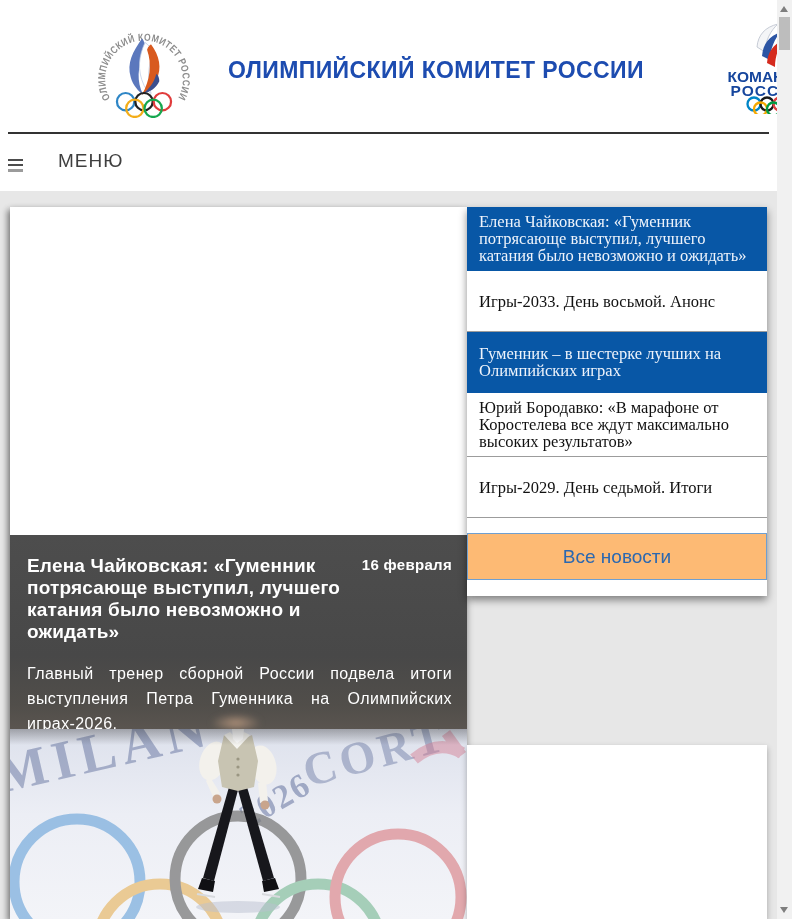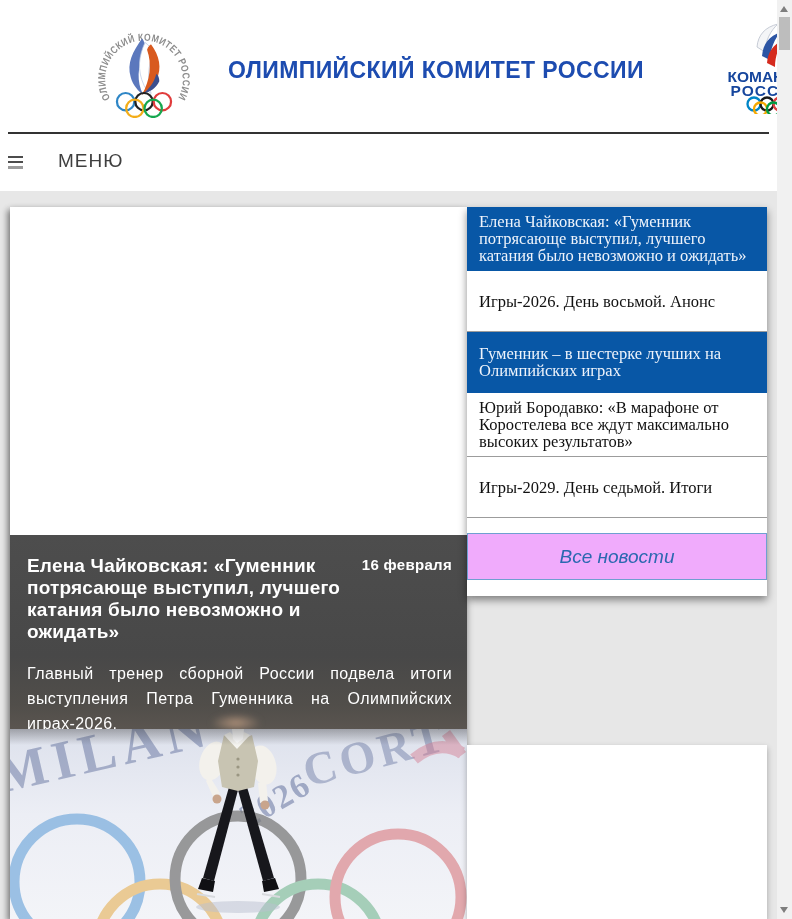--- a/index.html
+++ b/index.html
@@ -9,21 +9,21 @@
   }
   
   .header { position:absolute; left:0; top:0; width:777px; height:191px; background:#fff; }
   .emblem { position:absolute; left:95px; top:18px; width:98px; height:100px; cursor:pointer; }
   .site-title {
     position:absolute; left:228px; top:57px; font-size:23px; font-weight:700;
     color:#1d4cb0; letter-spacing:0.4px; white-space:nowrap;
   }
   .team-logo { position:absolute; left:727px; top:22px; width:80px; height:92px; cursor:pointer; }
   .divider { position:absolute; left:8px; top:132px; width:761px; height:2px; background:#333333; }
-  .menu-btn { position:absolute; left:8px; top:150px; display:flex; align-items:center; gap:35px; cursor:pointer; }
+  .menu-btn { position:absolute; left:8px; top:150px; display:flex; align-items:flex-end; gap:35px; cursor:pointer; }
   .burger { width:15px; padding-top:3px; }
   .burger span { display:block; width:15px; height:2px; margin-bottom:3px; background:#4c4c4c; }
   .burger span:nth-child(3) { background:#9b9b9b; height:3px; margin-bottom:0; }
   .menu-label { font-size:19px; color:#3f3f3f; letter-spacing:1px; }
 
   
   .content { position:absolute; left:0; top:191px; width:777px; height:728px; background:#e7e7e7; }
 
   
   .featured-card {
@@ -53,22 +53,22 @@
   }
   .news-list { list-style:none; margin:0; padding:0; }
   .news-item {
     min-height:61px; box-sizing:border-box; padding:6px 12px; display:flex; align-items:center;
     border-bottom:1px solid #9c9c9c; background:#ffffff; color:#111111; cursor:pointer;
     font-family:"Liberation Serif", serif; font-size:16.5px; line-height:17px;
   }
   .news-item.hl { background:#0857a6; color:#eef3fb; border-bottom-color:#0857a6; }
   .all-news-btn {
     display:block; box-sizing:border-box; width:100%; height:47px; margin-top:15px;
-    background:#f0abfc; border:1px solid #6f9fd0; color:#2b68b0;
-    font-family:"Liberation Sans", sans-serif; font-size:19px; cursor:pointer;font-style:italic;
+    background:#fdba74; border:1px solid #6f9fd0; color:#2b68b0;
+    font-family:"Liberation Sans", sans-serif; font-size:19px; cursor:pointer;
   }
   .extra-panel {
     position:absolute; left:467px; top:554px; width:300px; height:174px; background:#fff;
     box-shadow:0 3px 6px rgba(0,0,0,0.30);
   }
 
   
   .scrollbar { position:absolute; right:0; top:0; width:15px; height:919px; background:#f1f1f1; }
   .sb-arrow-up {
     position:absolute; top:6px; left:3px; width:0; height:0;
@@ -217,21 +217,21 @@
         </svg>
       </div>
     </div>
 
     <div class="news-panel">
       <ul class="news-list">
           <li class="news-item hl">
     <span>Елена Чайковская: «Гуменник потрясающе выступил, лучшего катания было невозможно и ожидать»</span>
   </li>
           <li class="news-item">
-    <span>Игры-2026. День восьмой. Анонс</span>
+    <span>Игры-2033. День восьмой. Анонс</span>
   </li>
           <li class="news-item hl">
     <span>Гуменник – в шестерке лучших на Олимпийских играх</span>
   </li>
           <li class="news-item">
     <span>Юрий Бородавко: «В марафоне от Коростелева все ждут максимально высоких результатов»</span>
   </li>
           <li class="news-item">
     <span>Игры-2029. День седьмой. Итоги</span>
   </li>

